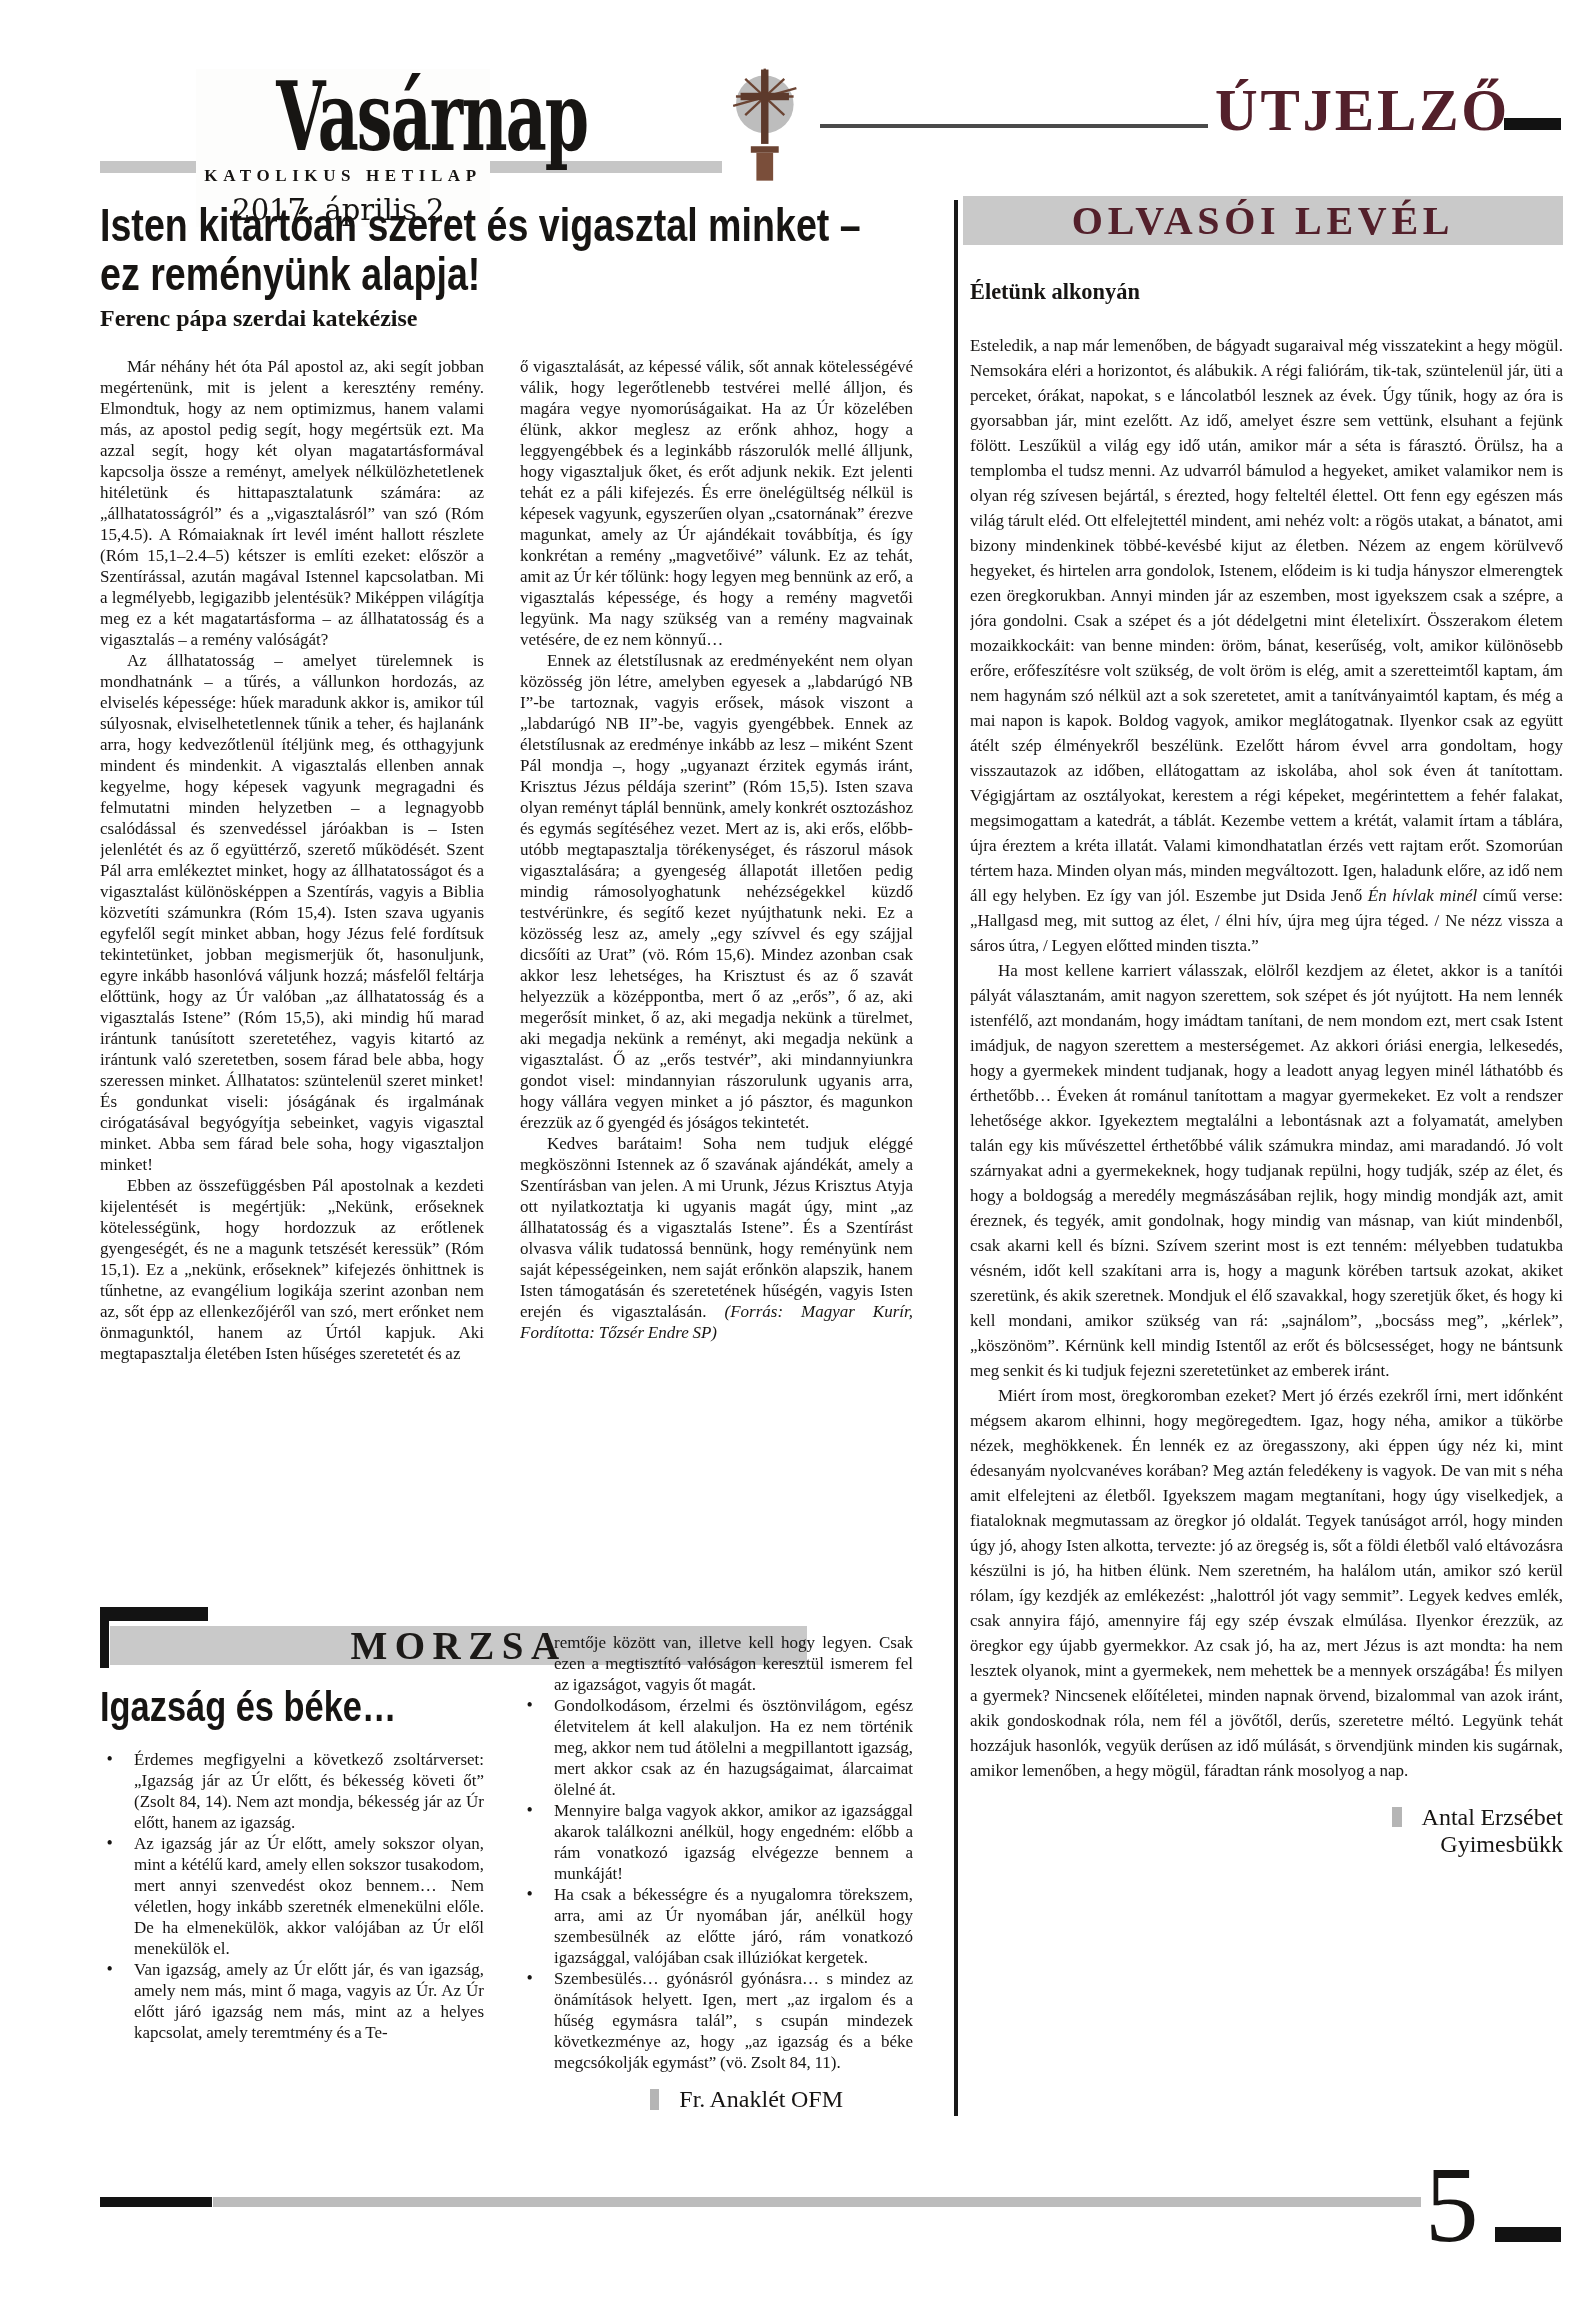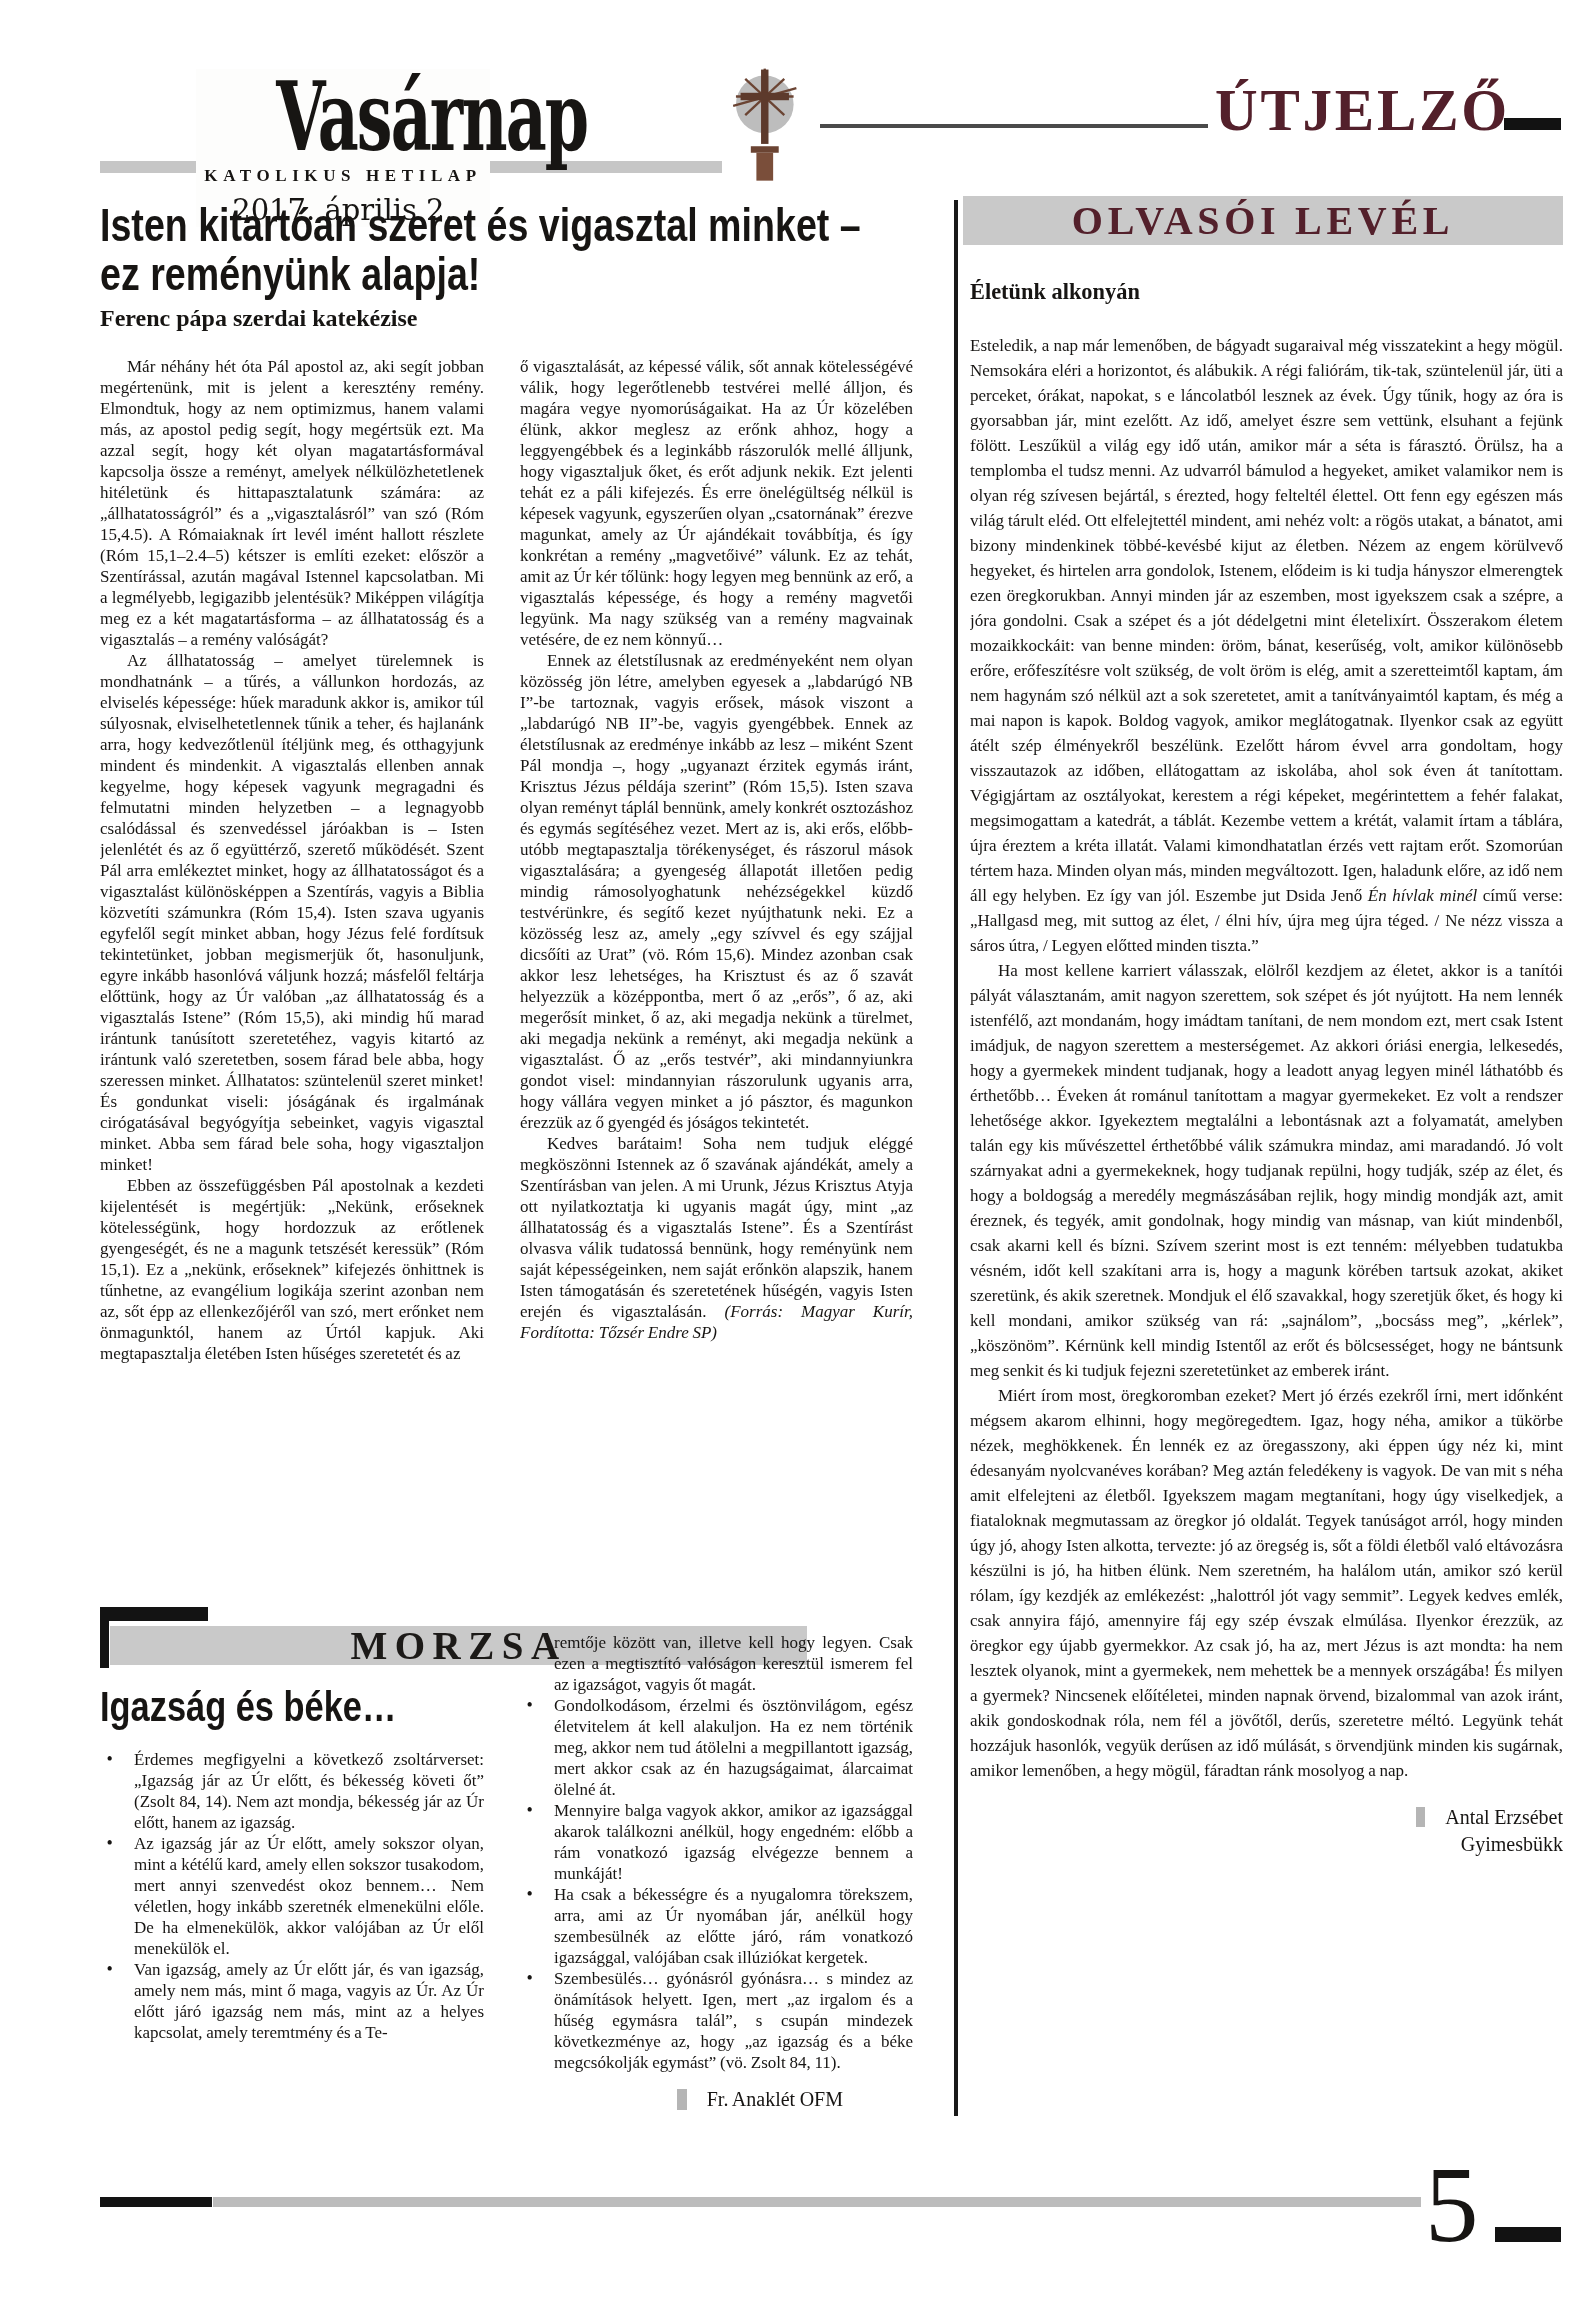--- a/index.html
+++ b/index.html
@@ -27,21 +27,21 @@
   .lettercol p{margin:0;text-indent:28px;}
   .lettercol p.noind{text-indent:0;}
   .src{font-style:italic;}
   
   .graybar{background:#c9c9c9;display:flex;align-items:center;justify-content:center;}
   .morzsa-word{font-size:39px;font-weight:700;letter-spacing:7.5px;color:#1c1a18;}
   .olvasoi-word{font-size:40px;font-weight:700;letter-spacing:4.7px;color:#53202b;}
   ul.dots{list-style:none;margin:0;padding:0;}
   ul.dots li{position:relative;padding-left:34px;margin:0;}
   ul.dots li::before{content:"•";position:absolute;left:6.5px;top:0;font-size:18px;}
-  .sig{display:flex;align-items:center;justify-content:flex-end;gap:20px;font-size:20px;}
+  .sig{display:flex;align-items:center;justify-content:flex-end;gap:20px;font-size:24px;}
   .sigsq{width:9.3px;height:20.6px;background:#b5b5b5;display:inline-block;}
   .pgnum{font-size:107px;font-family:"Liberation Serif",serif;}
   .rule{position:absolute;}
 </style>
 </head>
 <body>
 
 <div class="page">
 
   <div class="abs band" style="left:100px;top:161px;width:622px;height:12px;"></div>

